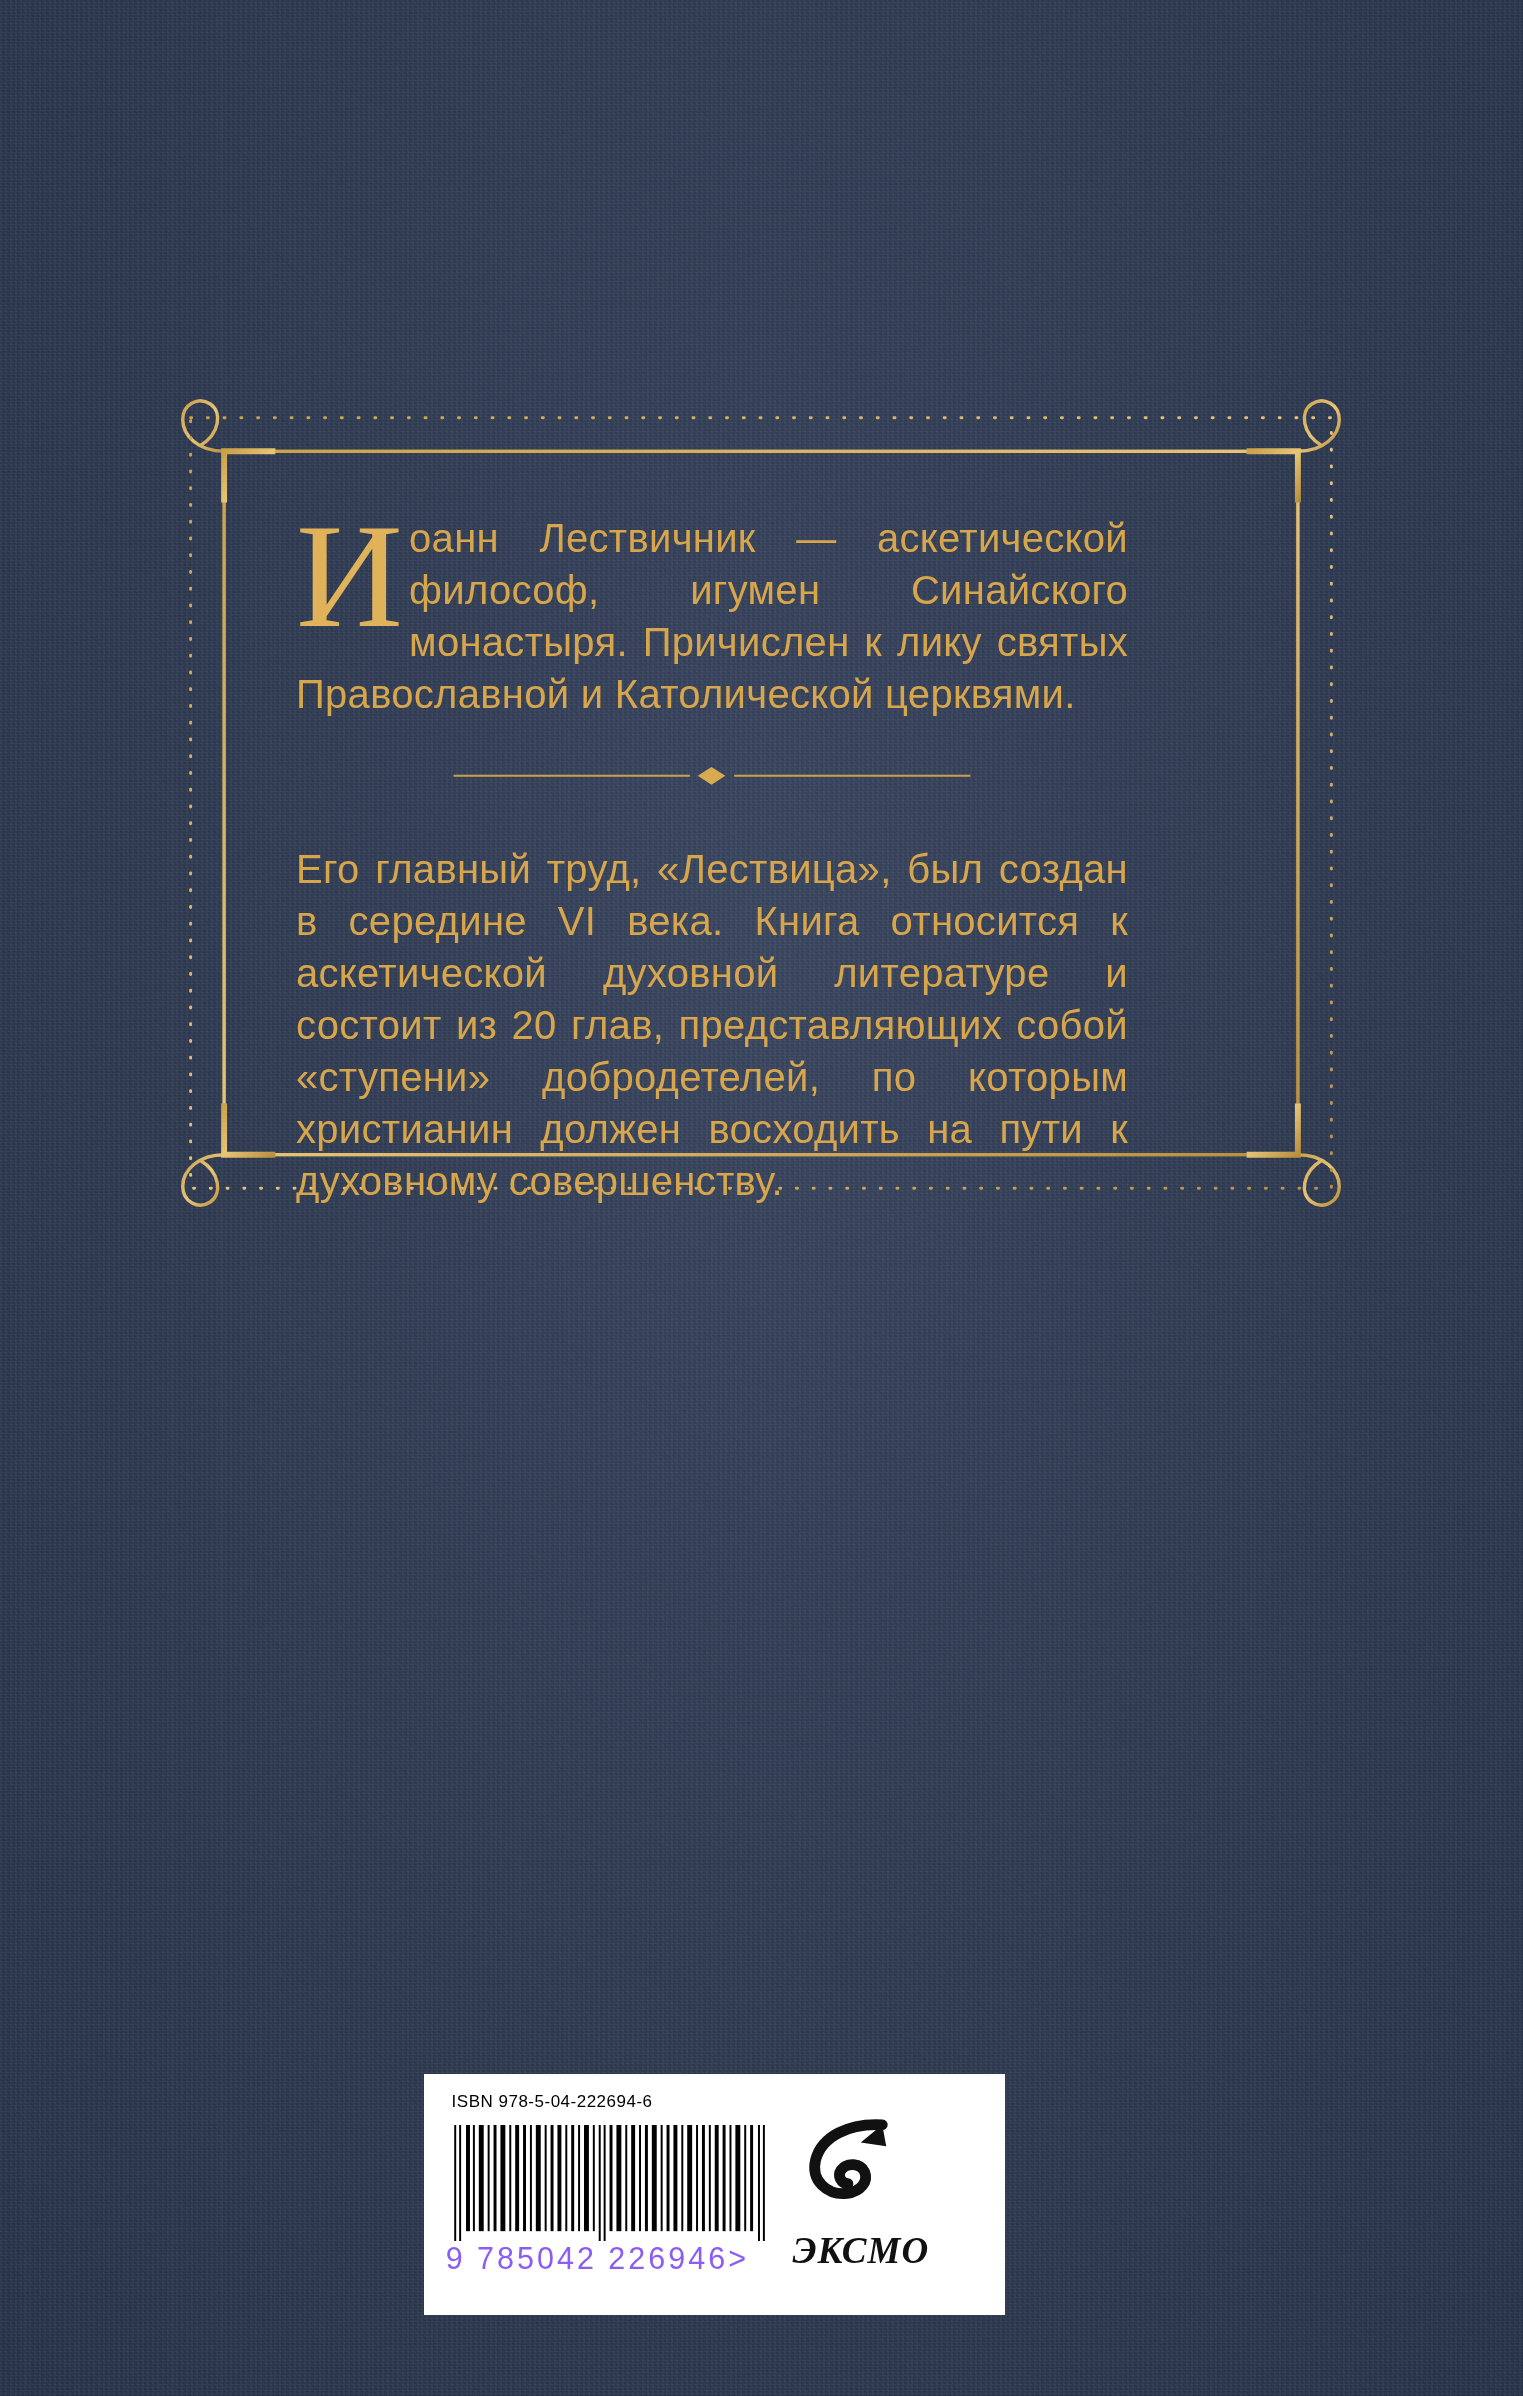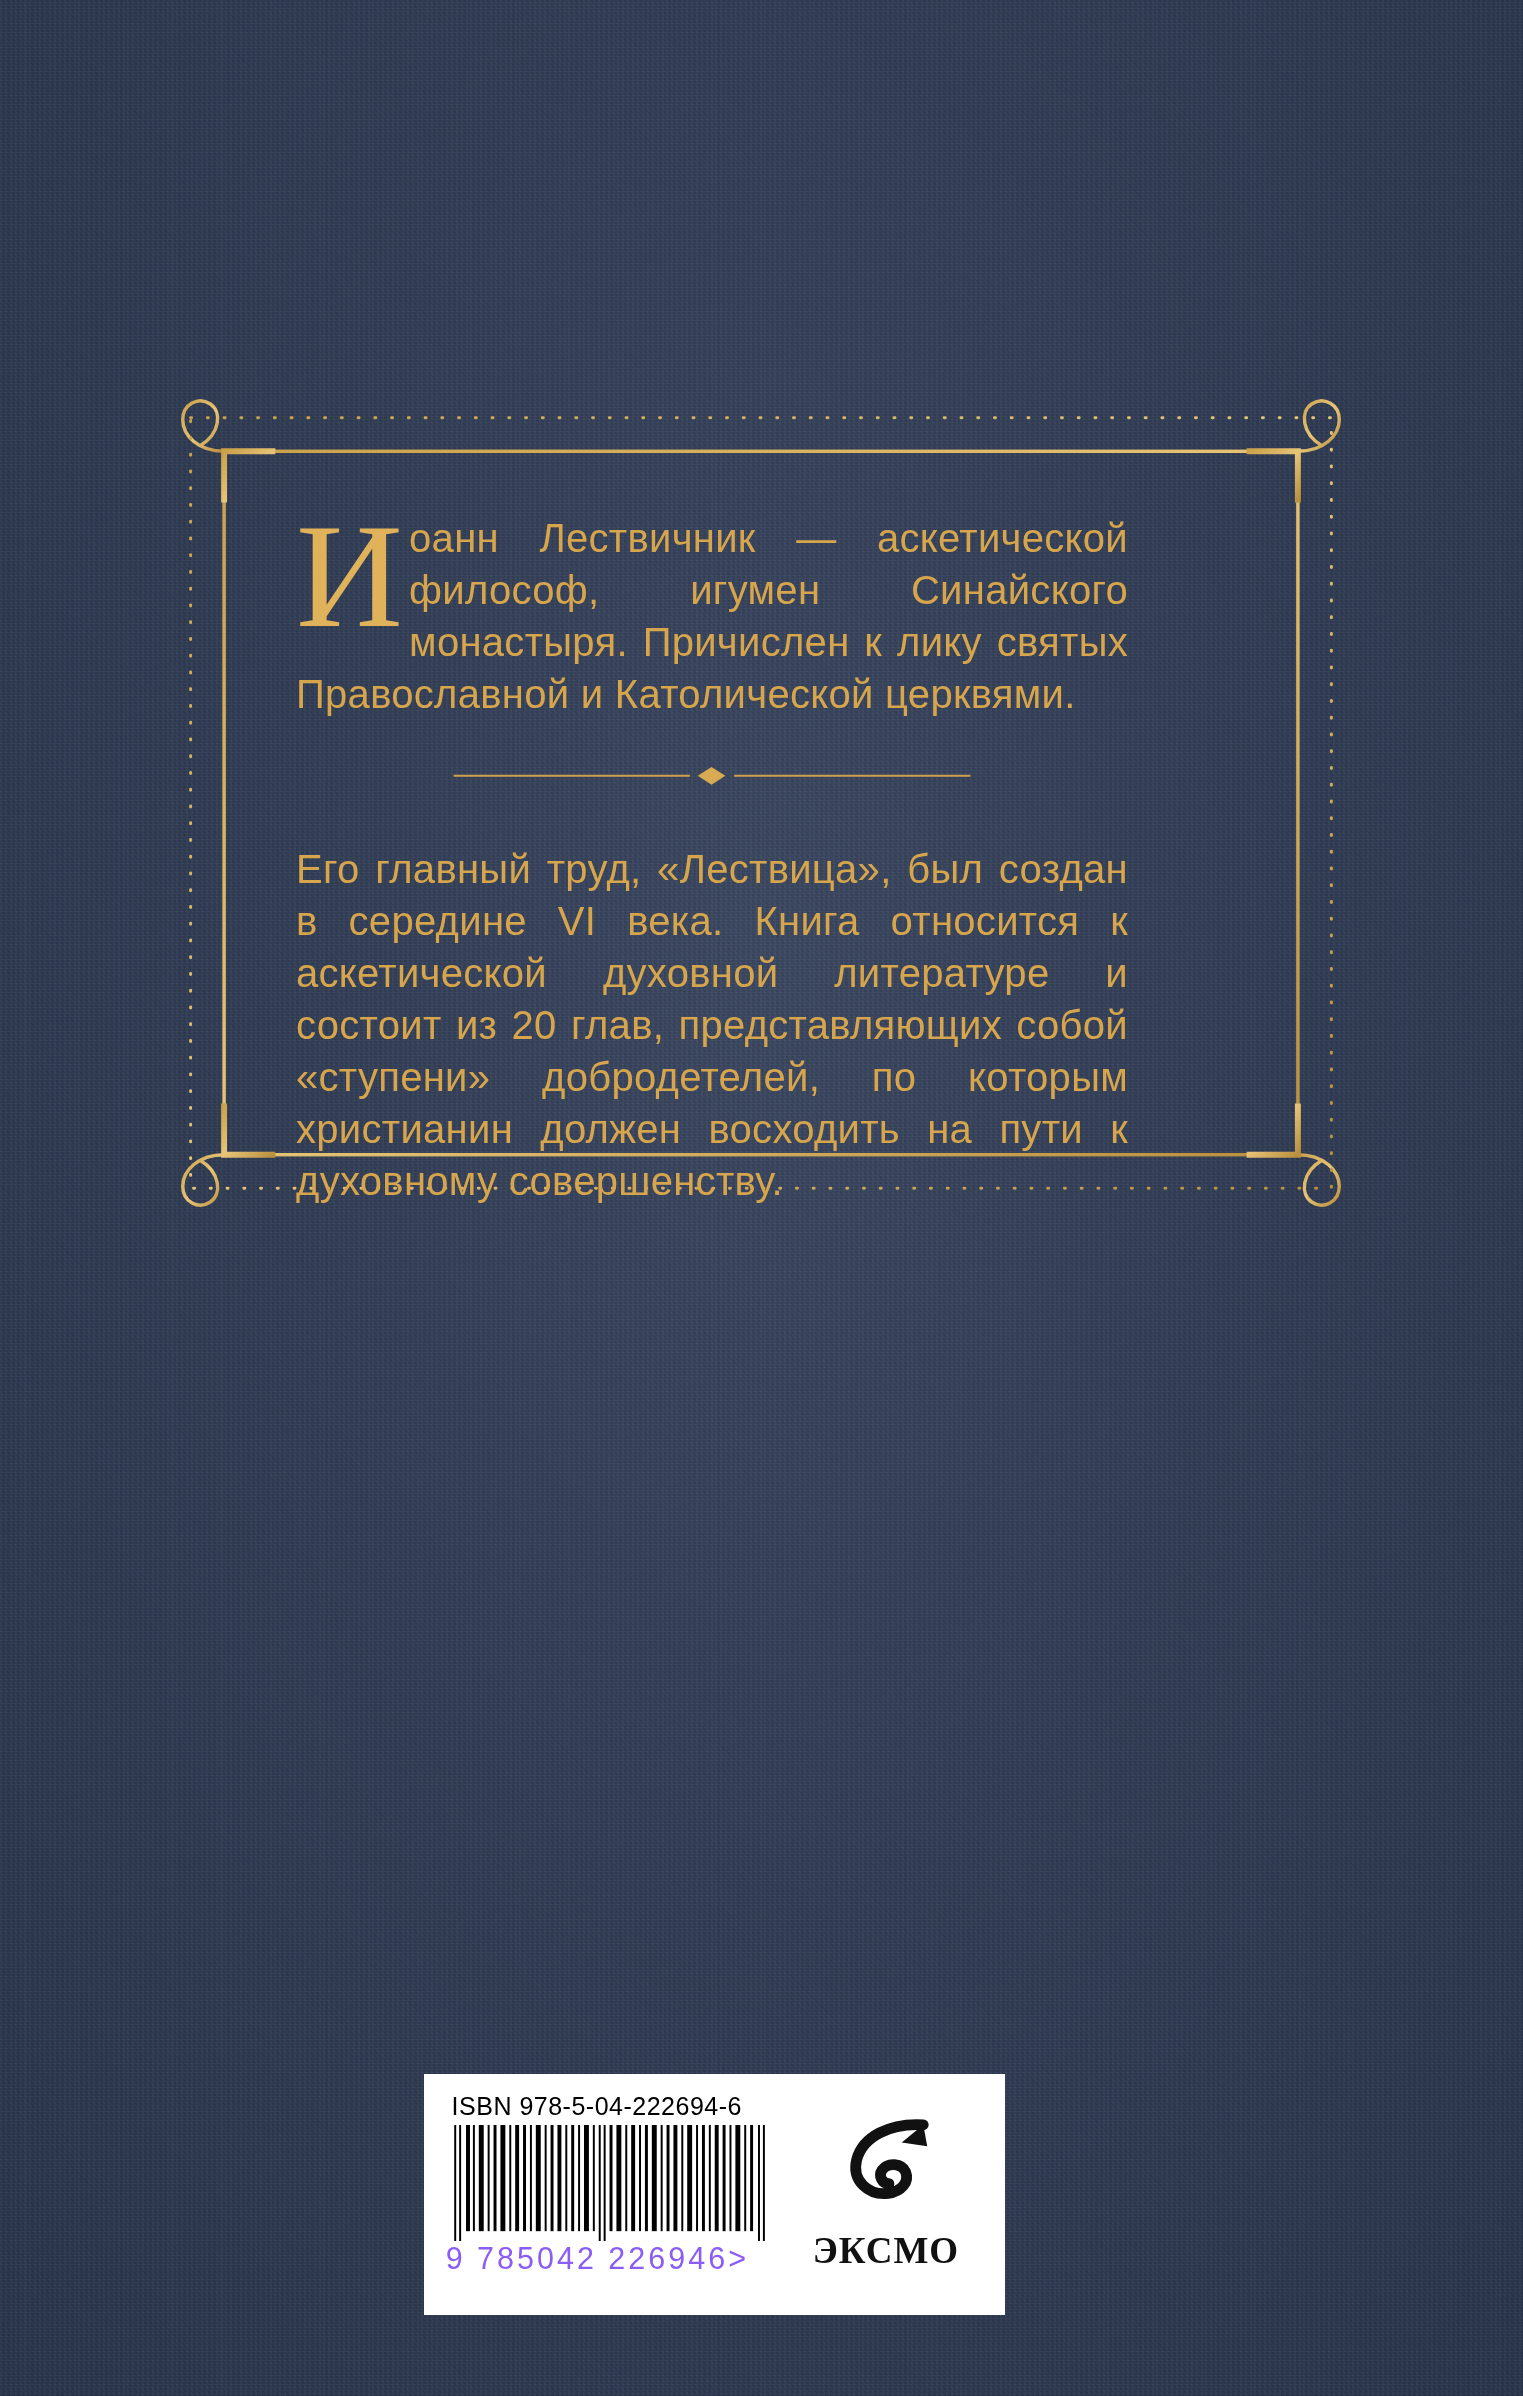--- a/index.html
+++ b/index.html
@@ -83,21 +83,21 @@
     top: 2074px;
     width: 581px;
     height: 241px;
     background: #ffffff;
   }
   .isbn-text {
     position: absolute;
     left: 27.6px;
     top: 17.7px;
     font-family: "Liberation Sans", sans-serif;
-    font-size: 25px;
+    font-size: 17px;
     color: #000;
     letter-spacing: 0.5px;
   }
   .bars {
     position: absolute;
     left: 25.6px;
     top: 51px;
     width: 325px;
     height: 116px;
   }
@@ -111,21 +111,22 @@
     font-size: 30.5px;
     letter-spacing: 3px;
     color: #8b5cf6;
     white-space: nowrap;
   }
   .publisher {
     position: absolute;
     right: 25.6px;
     top: 39px;
     width: 187px;
-    text-align: center;
+    text-align: left;
+    font-style: italic;
   }
   .publisher .logo-mark {
     display: block;
     margin: 0 auto;
   }
   .publisher .pub-name {
     display: block;
     margin-top: 5.9px;
     font-family: "Liberation Serif", serif;
     font-weight: bold;

